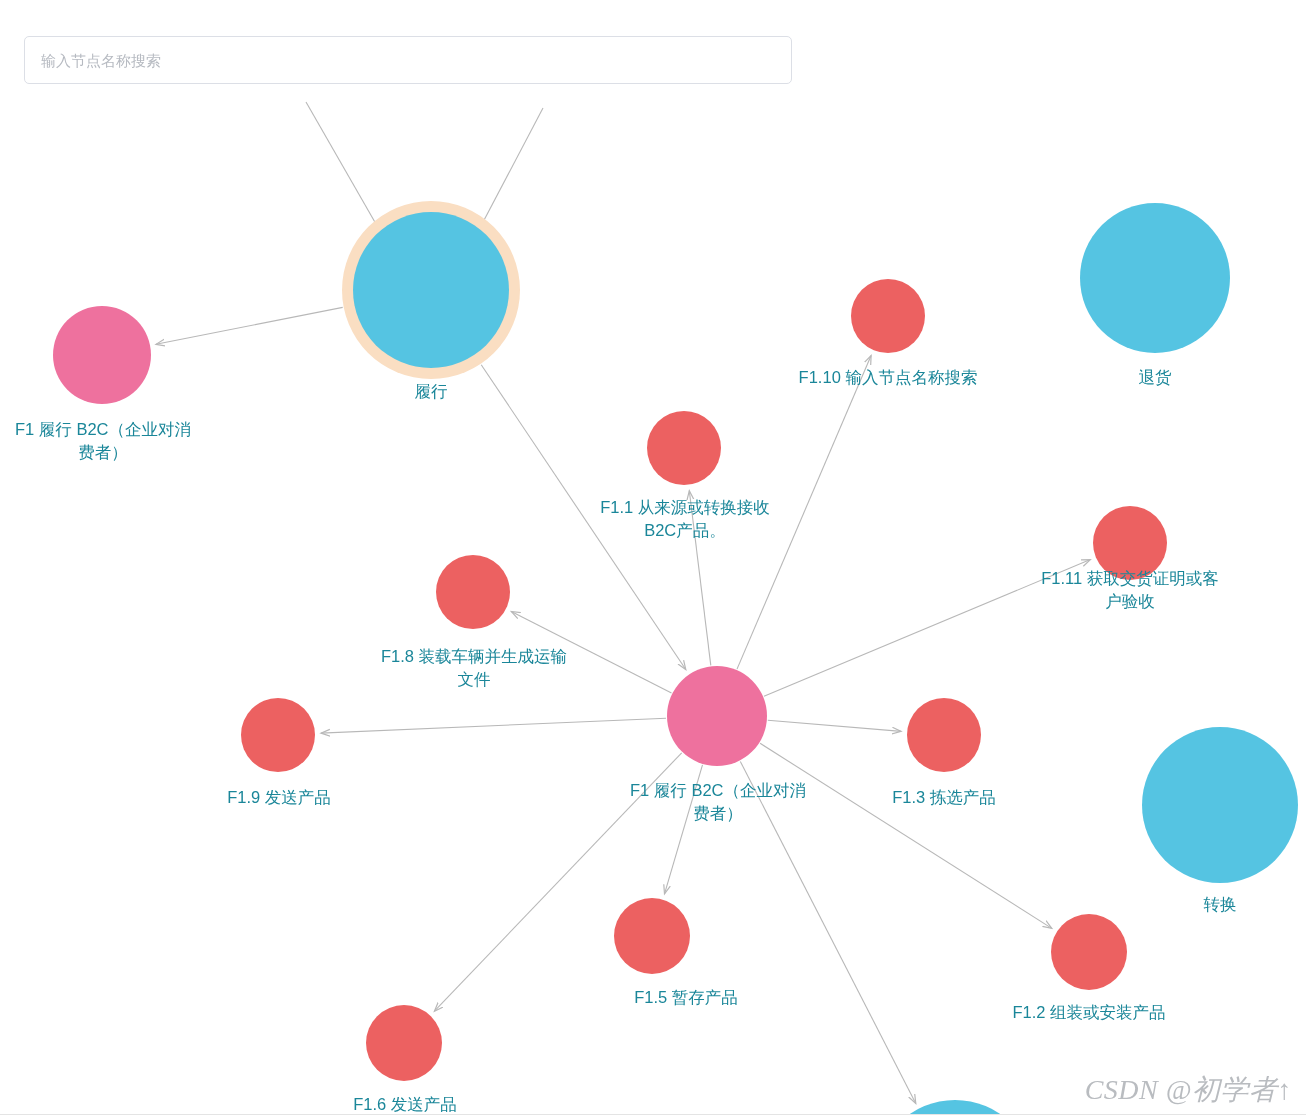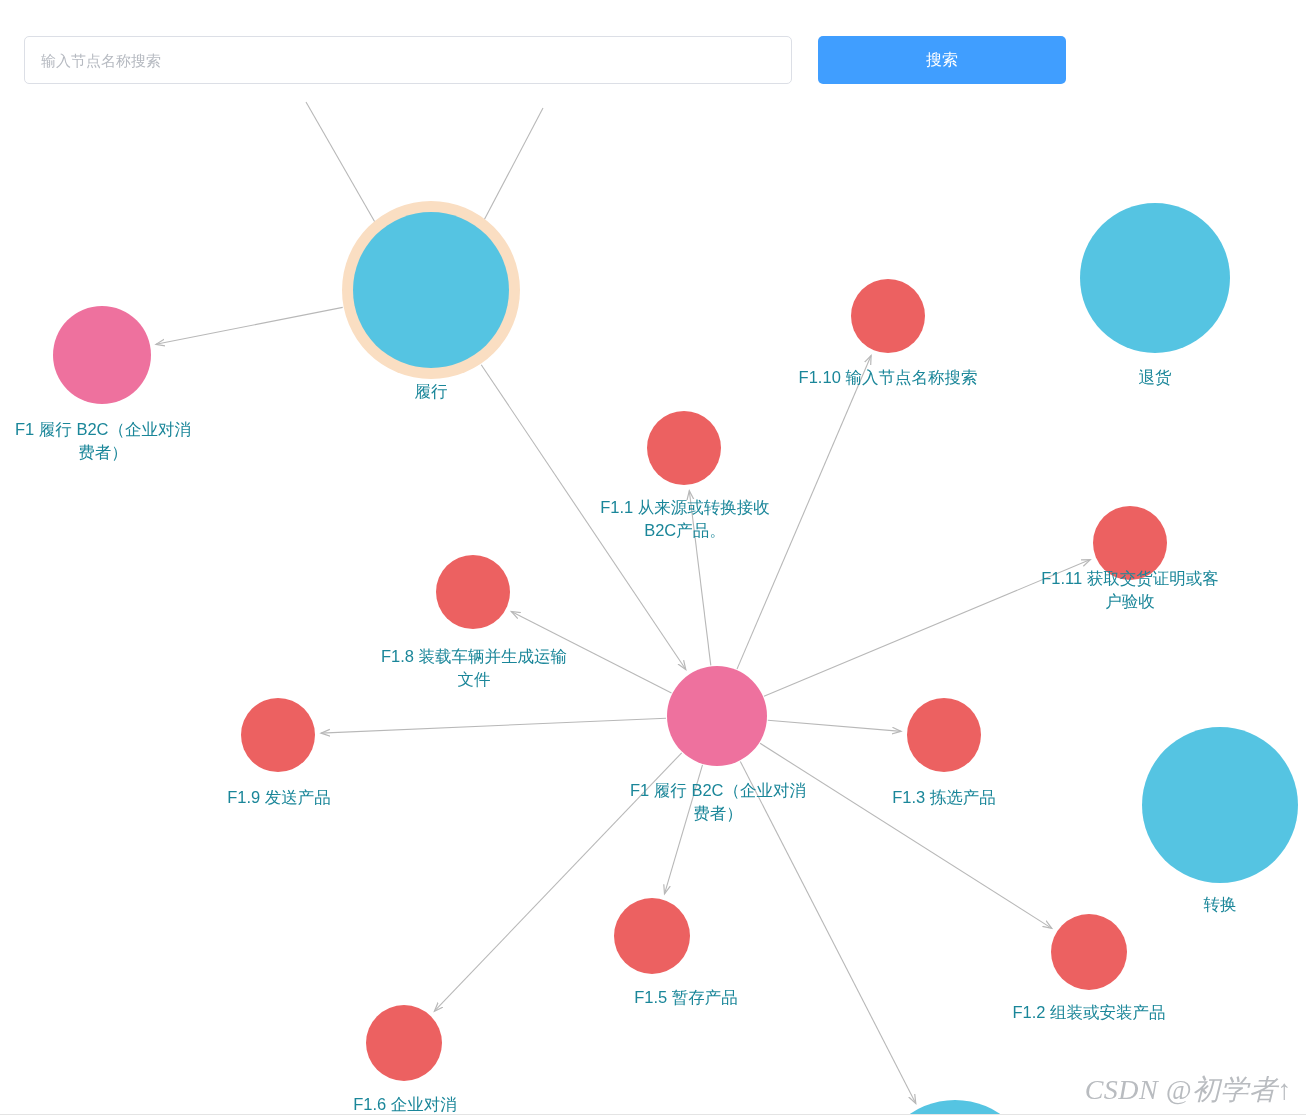--- a/index.html
+++ b/index.html
@@ -114,21 +114,20 @@
     background: #e4e4e4;
   }
 </style>
 </head>
 <body>
 
 <div id="app">
 
   <div id="toolbar">
     <input id="search-input" type="text" placeholder="输入节点名称搜索" style="">
-    <button id="search-button">搜索</button>
   </div>
 
   <div id="graph">
     <svg id="edges" viewBox="0 0 1306 1115" width="1306" height="1115">
       <defs>
         <marker id="arrowhead" markerWidth="11" markerHeight="11" refX="9" refY="4" orient="auto" markerUnits="userSpaceOnUse">
           <path d="M0,0.6 L9,4 L0,7.4" fill="none" stroke="#b8b8b8" stroke-width="1.2"></path>
         </marker>
       </defs>
       <g id="edge-group">
@@ -177,20 +176,20 @@
         <div class="node-label" style="left: 279px; top: 786px; width: 200px;">F1.9 发送产品</div>
         <div class="node" style="left: 944px; top: 735px; width: 74px; height: 74px; background: rgb(236, 97, 97);"></div>
         <div class="node-label" style="left: 944px; top: 786px; width: 200px;">F1.3 拣选产品</div>
         <div class="node" style="left: 1220px; top: 805px; width: 156px; height: 156px; background: rgb(85, 196, 226);"></div>
         <div class="node-label" style="left: 1220px; top: 893px; width: 200px;">转换</div>
         <div class="node" style="left: 652px; top: 936px; width: 76px; height: 76px; background: rgb(236, 97, 97);"></div>
         <div class="node-label" style="left: 686px; top: 986px; width: 200px;">F1.5 暂存产品</div>
         <div class="node" style="left: 1089px; top: 952px; width: 76px; height: 76px; background: rgb(236, 97, 97);"></div>
         <div class="node-label" style="left: 1089px; top: 1001px; width: 220px;">F1.2 组装或安装产品</div>
         <div class="node" style="left: 404px; top: 1043px; width: 76px; height: 76px; background: rgb(236, 97, 97);"></div>
-        <div class="node-label" style="left: 405px; top: 1093px; width: 200px;">F1.6 企业对消</div>
+        <div class="node-label" style="left: 405px; top: 1093px; width: 200px;">F1.6 发送产品</div>
         <div class="node" style="left: 955px; top: 1180px; width: 160px; height: 160px; background: rgb(85, 196, 226);"></div>
       </div>
   </div>
 
   <div id="watermark">CSDN @初学者↑</div>
   <div id="bottom-rule"></div>
 </div>
 
 </body></html>

